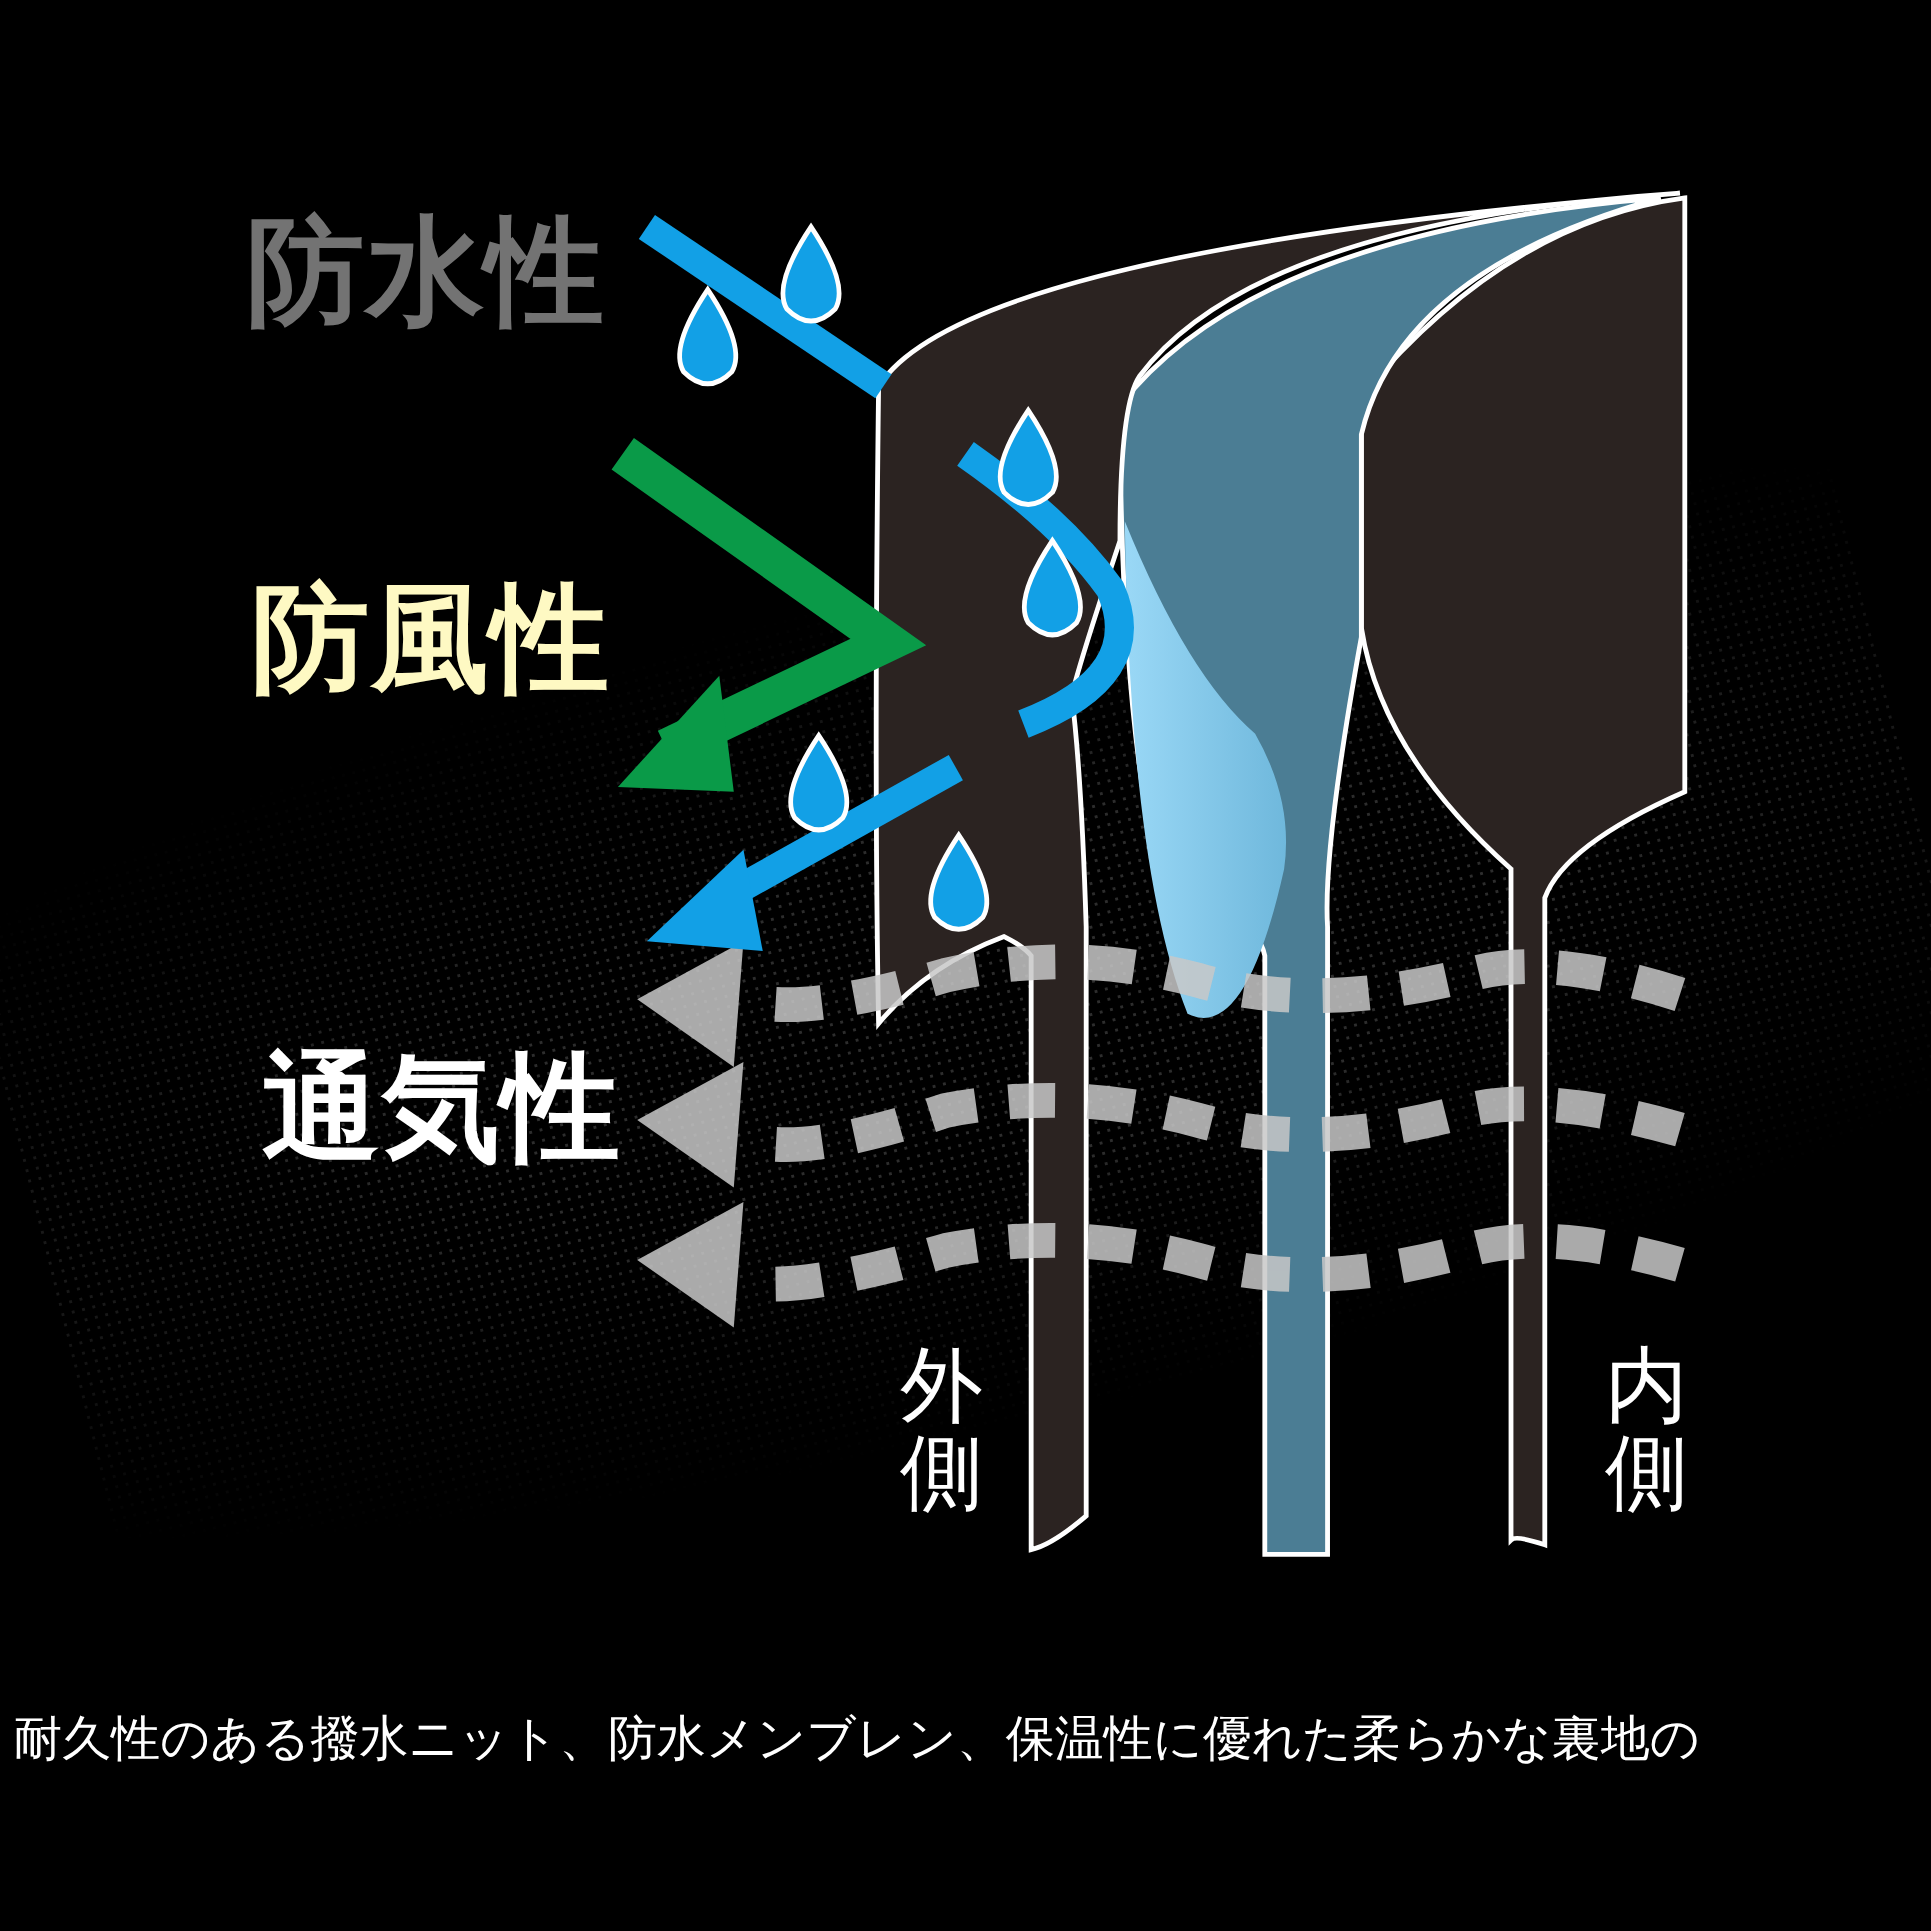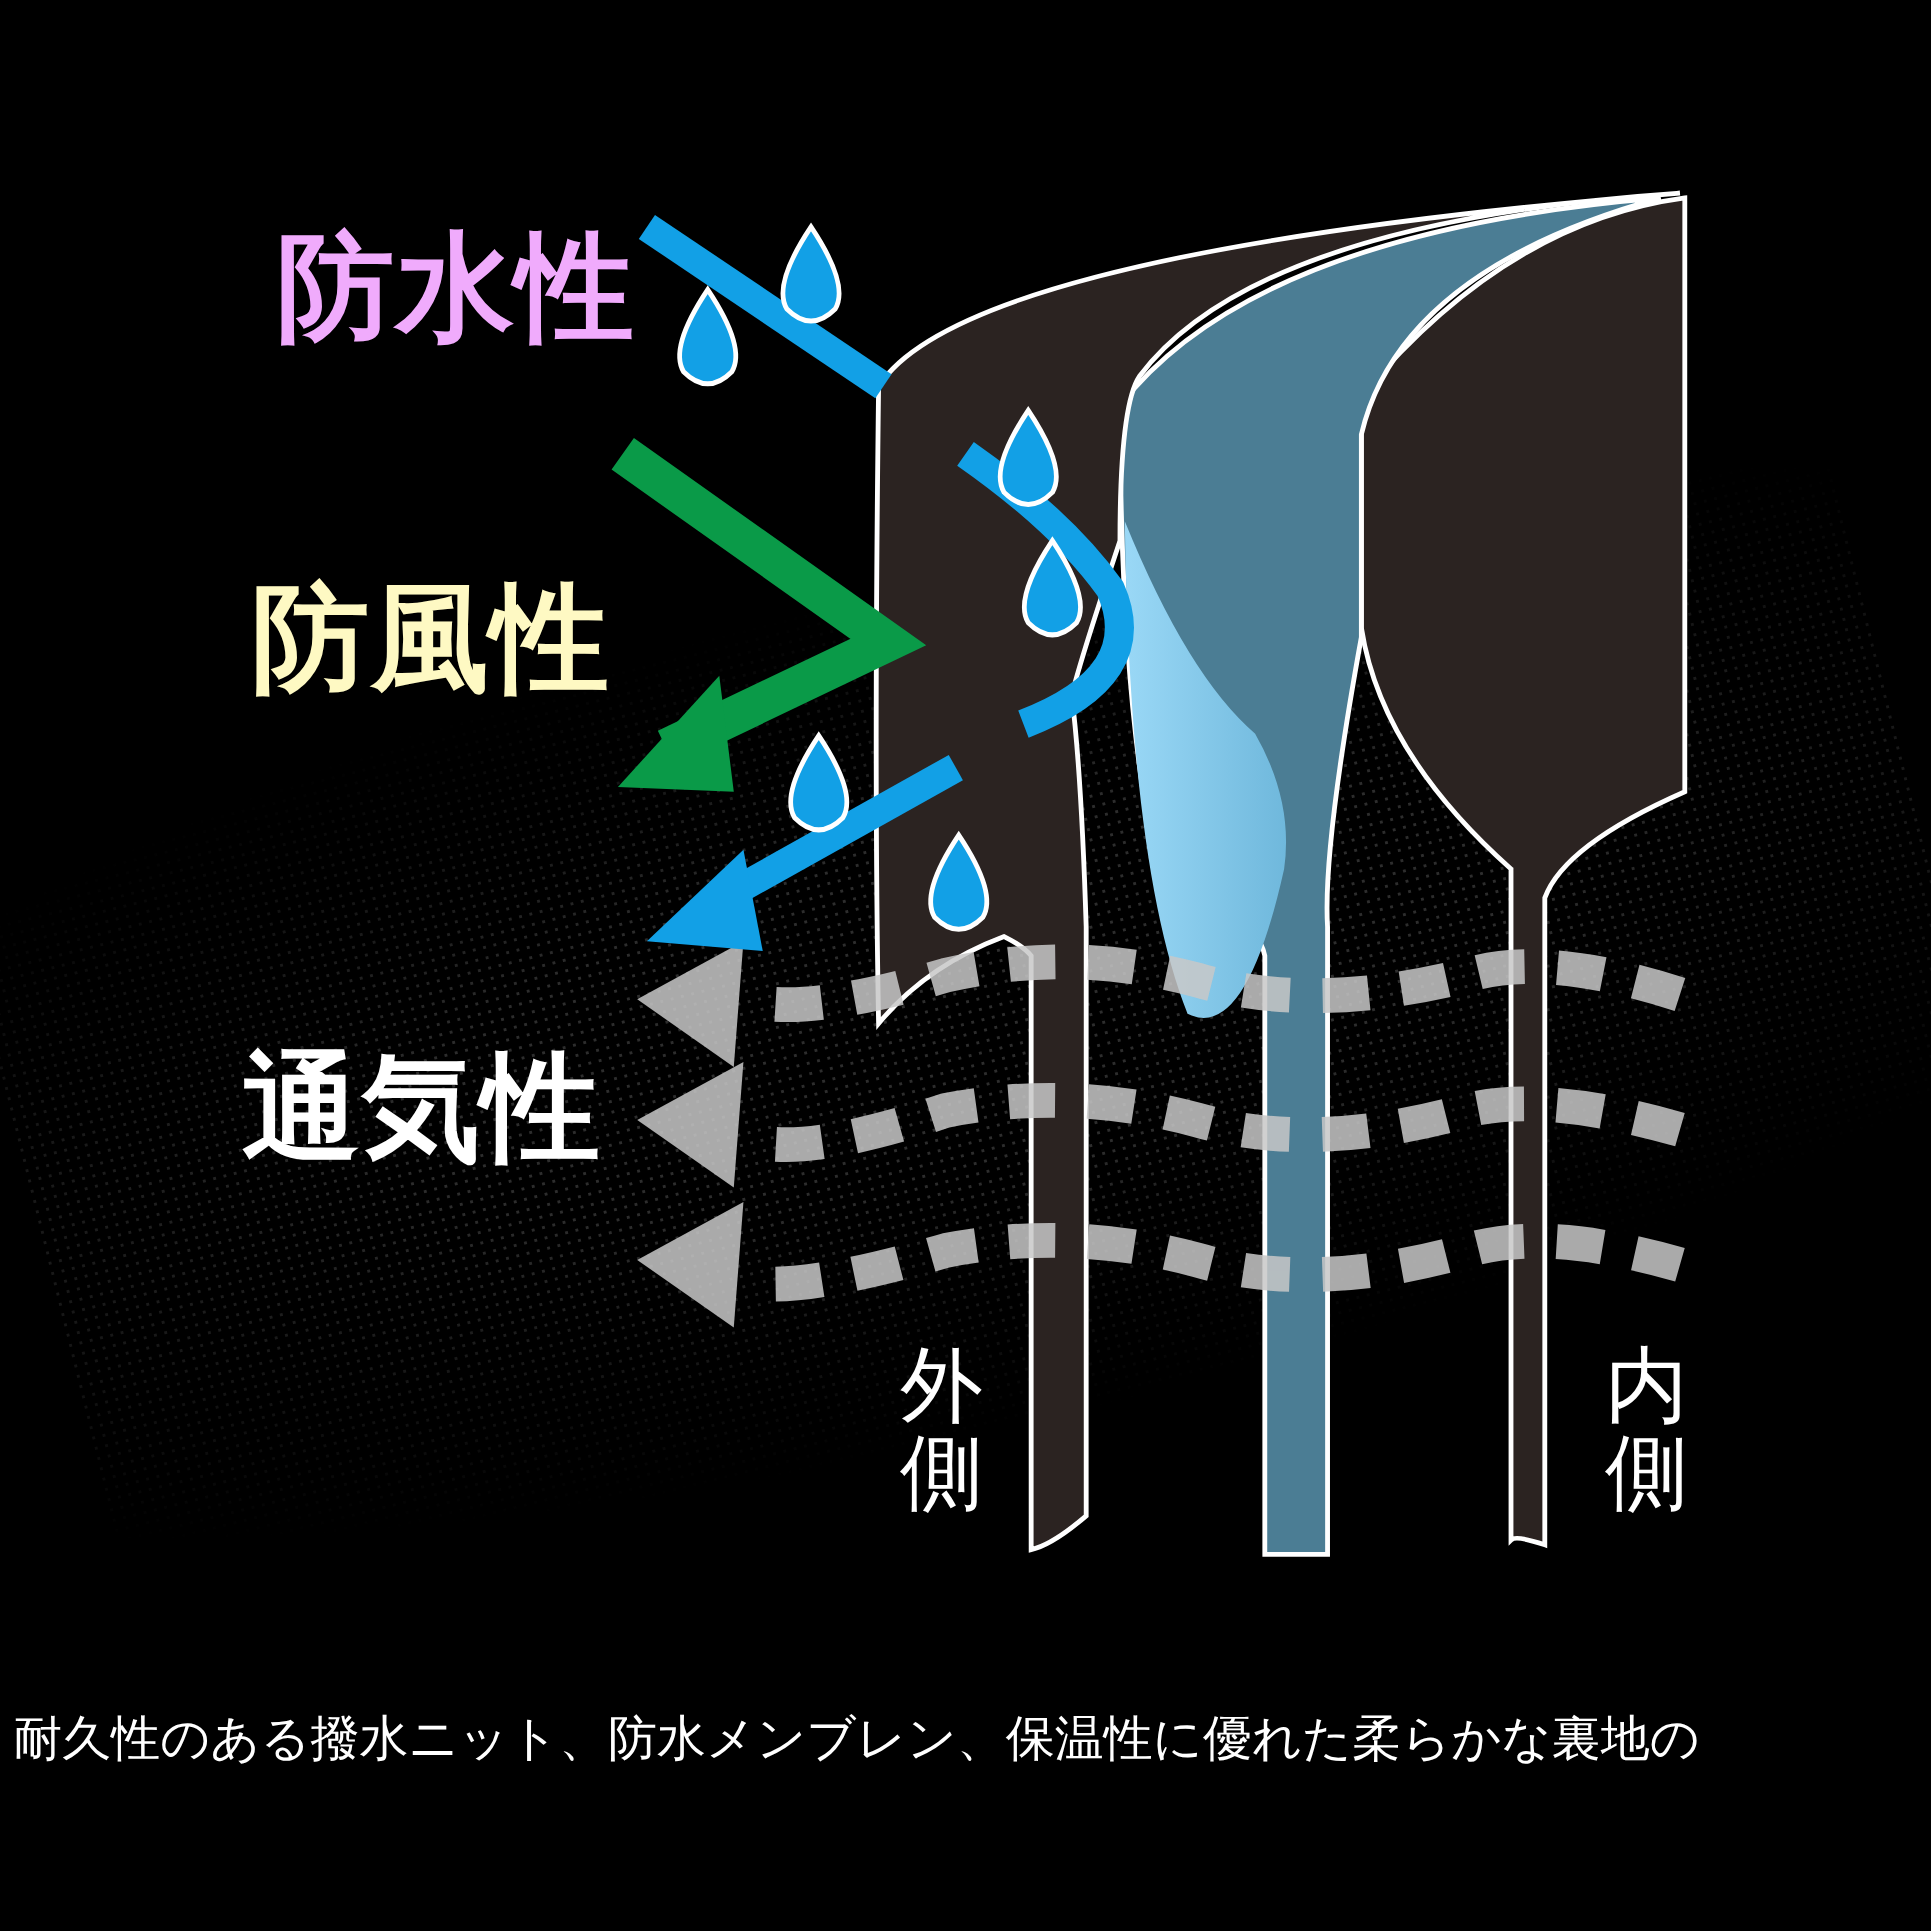--- a/index.html
+++ b/index.html
@@ -63,23 +63,23 @@
   <g fill="#12a0e6" stroke="#fff" stroke-width="5">
     <path d="M840 235 q-40 60 -25 85 q25 25 50 0 q15 -25 -25 -85z"></path>
     <path d="M733 300 q-40 60 -25 85 q25 25 50 0 q15 -25 -25 -85z"></path>
     <path d="M1065 425 q-40 60 -25 85 q25 25 50 0 q15 -25 -25 -85z"></path>
     <path d="M1090 560 q-40 60 -25 85 q25 25 50 0 q15 -25 -25 -85z"></path>
     <path d="M848 762 q-40 60 -25 85 q25 25 50 0 q15 -25 -25 -85z"></path>
     <path d="M993 865 q-40 60 -25 85 q25 25 50 0 q15 -25 -25 -85z"></path>
   </g>
 </svg>
 
-<div class="feature" style="left:246px; top:228px; color:#f0abfc;margin-left:30px;">防水性</div>
+<div class="feature" style="left:246px; top:212px; color:#737373;">防水性</div>
 <div class="feature" style="left:251px; top:579px; color:#fef9c3;">防風性</div>
-<div class="feature" style="left:242px; top:1048px; color:#ffffff;">通気性</div>
+<div class="feature" style="left:262px; top:1048px; color:#ffffff;">通気性</div>
 
 <div class="side" style="left:898px; top:1342px;">外側</div>
 <div class="side" style="left:1603px; top:1342px;">内側</div>
 
 <div class="caption">
   <div>耐久性のある撥水ニット、防水メンブレン、保温性に優れた柔らかな裏地の</div>
 </div>
 
 
 </body></html>

